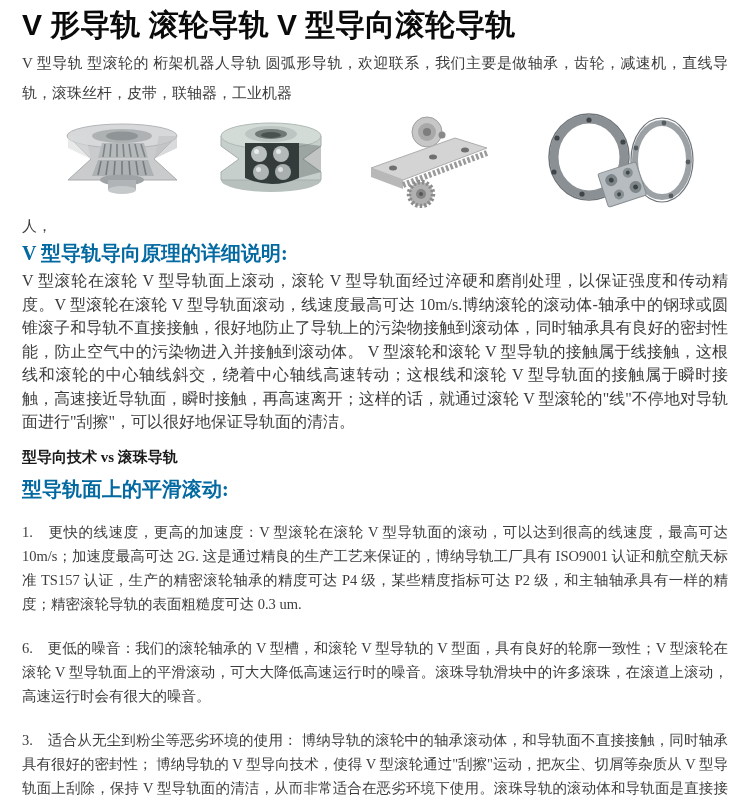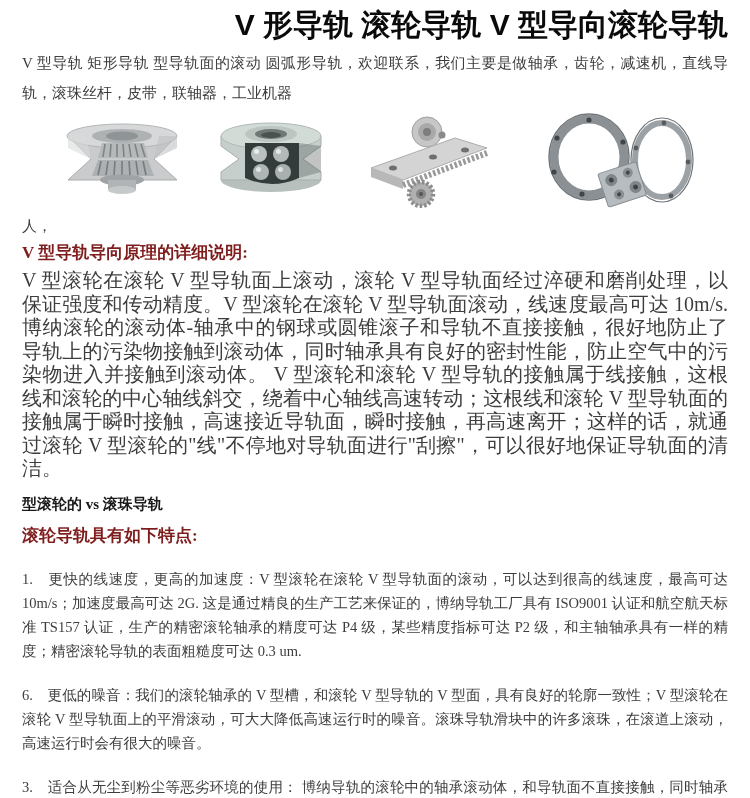--- a/index.html
+++ b/index.html
@@ -13,21 +13,21 @@
     background: #ffffff;
     font-family: "Liberation Serif", "DejaVu Serif", serif;
     color: #3d3d3d;
   }
   .page-title {
     font-family: "Liberation Sans", "DejaVu Sans", sans-serif;
     font-size: 30px;
     line-height: 38px;
     font-weight: 700;
     color: #0a0a0a;
-    text-align: right;
+    text-align: left;
     margin: 6px 0 0 0;
   }
   .intro {
     font-size: 15px;
     line-height: 30px;
     text-align: justify;
     margin: 4px 0 0 0;
   }
   .images-row {
     display: flex;
@@ -39,28 +39,28 @@
   .img-1 { margin-left: 38px; margin-top: 6px; }
   .img-2 { margin-left: 30px; margin-top: 4px; }
   .img-3 { margin-left: 42px; margin-top: 0; }
   .img-4 { margin-left: 55px; margin-top: 0; }
   .continuation {
     font-size: 15px;
     line-height: 24px;
     margin: 6px 0 0 0;
   }
   .red-heading {
-    color: #7f1d1d;
+    color: #0369a1;
     font-weight: 700;
-    font-size: 17px;
+    font-size: 20px;
     line-height: 22px;
     margin: 4px 0 0 0;
   }
   .principle-para {
-    font-size: 20px;
+    font-size: 16px;
     line-height: 23.5px;
     text-align: justify;
     margin: 5px 0 0 0;
   }
   .vs-heading {
     font-size: 15px;
     font-weight: 700;
     color: #1a1a1a;
     line-height: 22px;
     margin: 12px 0 0 0;
@@ -73,21 +73,21 @@
     line-height: 24px;
     text-align: justify;
     margin: 20px 0 0 0;
   }
 </style>
 </head>
 <body>
 
 <h1 class="page-title">V 形导轨 滚轮导轨 V 型导向滚轮导轨</h1>
 
-<p class="intro">V 型导轨 矩形导轨 型导轨面的滚动 圆弧形导轨，欢迎联系，我们主要是做轴承，齿轮，减速机，直线导轨，滚珠丝杆，皮带，联轴器，工业机器</p>
+<p class="intro">V 型导轨 型滚轮的 桁架机器人导轨 圆弧形导轨，欢迎联系，我们主要是做轴承，齿轮，减速机，直线导轨，滚珠丝杆，皮带，联轴器，工业机器</p>
 
 <div class="images-row">
 
   <svg class="img-1" width="125" height="82" viewBox="0 0 125 82" xmlns="http://www.w3.org/2000/svg">
     <path d="M8,18 L117,18 L94,41 L117,62 L8,62 L31,41 Z" fill="#c9cbcc" stroke="#a9abac" stroke-width="1"></path>
     <ellipse cx="62" cy="18" rx="55" ry="12" fill="#d6d8d9" stroke="#b3b5b6" stroke-width="1"></ellipse>
     <ellipse cx="62" cy="18" rx="30" ry="7" fill="#aeb2b3"></ellipse>
     <ellipse cx="62" cy="18" rx="16" ry="4.5" fill="#8f9496"></ellipse>
     <polygon points="42,25 84,25 88,40 38,40" fill="#b5b9ba"></polygon>
     <path d="M45,26 L43,39 M51,26 L50,39 M57,26 L57,39 M63,26 L64,39 M69,26 L71,39 M75,26 L78,39 M81,26 L85,39" stroke="#7e8486" stroke-width="1.6" fill="none"></path>
@@ -165,21 +165,21 @@
   </svg>
 
 </div>
 
 <p class="continuation">人，</p>
 
 <p class="red-heading">V 型导轨导向原理的详细说明:</p>
 
 <p class="principle-para">V 型滚轮在滚轮 V 型导轨面上滚动，滚轮 V 型导轨面经过淬硬和磨削处理，以保证强度和传动精度。V 型滚轮在滚轮 V 型导轨面滚动，线速度最高可达 10m/s.博纳滚轮的滚动体-轴承中的钢球或圆锥滚子和导轨不直接接触，很好地防止了导轨上的污染物接触到滚动体，同时轴承具有良好的密封性能，防止空气中的污染物进入并接触到滚动体。 V 型滚轮和滚轮 V 型导轨的接触属于线接触，这根线和滚轮的中心轴线斜交，绕着中心轴线高速转动；这根线和滚轮 V 型导轨面的接触属于瞬时接触，高速接近导轨面，瞬时接触，再高速离开；这样的话，就通过滚轮 V 型滚轮的"线"不停地对导轨面进行"刮擦"，可以很好地保证导轨面的清洁。</p>
 
-<p class="vs-heading">型滚轮的 vs 滚珠导轨</p>
+<p class="vs-heading">型导向技术 vs 滚珠导轨</p>
 
-<p class="red-heading features-heading">滚轮导轨具有如下特点:</p>
+<p class="red-heading features-heading">型导轨面上的平滑滚动:</p>
 
 <p class="feature">1.　更快的线速度，更高的加速度：V 型滚轮在滚轮 V 型导轨面的滚动，可以达到很高的线速度，最高可达 10m/s；加速度最高可达 2G. 这是通过精良的生产工艺来保证的，博纳导轨工厂具有 ISO9001 认证和航空航天标准 TS157 认证，生产的精密滚轮轴承的精度可达 P4 级，某些精度指标可达 P2 级，和主轴轴承具有一样的精度；精密滚轮导轨的表面粗糙度可达 0.3 um.</p>
 
 <p class="feature">6.　更低的噪音：我们的滚轮轴承的 V 型槽，和滚轮 V 型导轨的 V 型面，具有良好的轮廓一致性；V 型滚轮在滚轮 V 型导轨面上的平滑滚动，可大大降低高速运行时的噪音。滚珠导轨滑块中的许多滚珠，在滚道上滚动，高速运行时会有很大的噪音。</p>
 
 <p class="feature">3.　适合从无尘到粉尘等恶劣环境的使用： 博纳导轨的滚轮中的轴承滚动体，和导轨面不直接接触，同时轴承具有很好的密封性； 博纳导轨的 V 型导向技术，使得 V 型滚轮通过"刮擦"运动，把灰尘、切屑等杂质从 V 型导轨面上刮除，保持 V 型导轨面的清洁，从而非常适合在恶劣环境下使用。滚珠导轨的滚动体和导轨面是直接接触的，落在导轨上的污染物很容易接触到滚动体。对滚珠导轨来说，导轨面上的灰尘、切屑等杂质对滚珠导轨的正常使用和寿命有着灾难性的影响；因为在恶劣的工作环境下，毛刷或刮板难以阻止灰尘、切屑等细小杂质进入滑块内部。进入滑块内部的杂质会增加滚珠受力，从而加快</p>
 
 </body></html>

